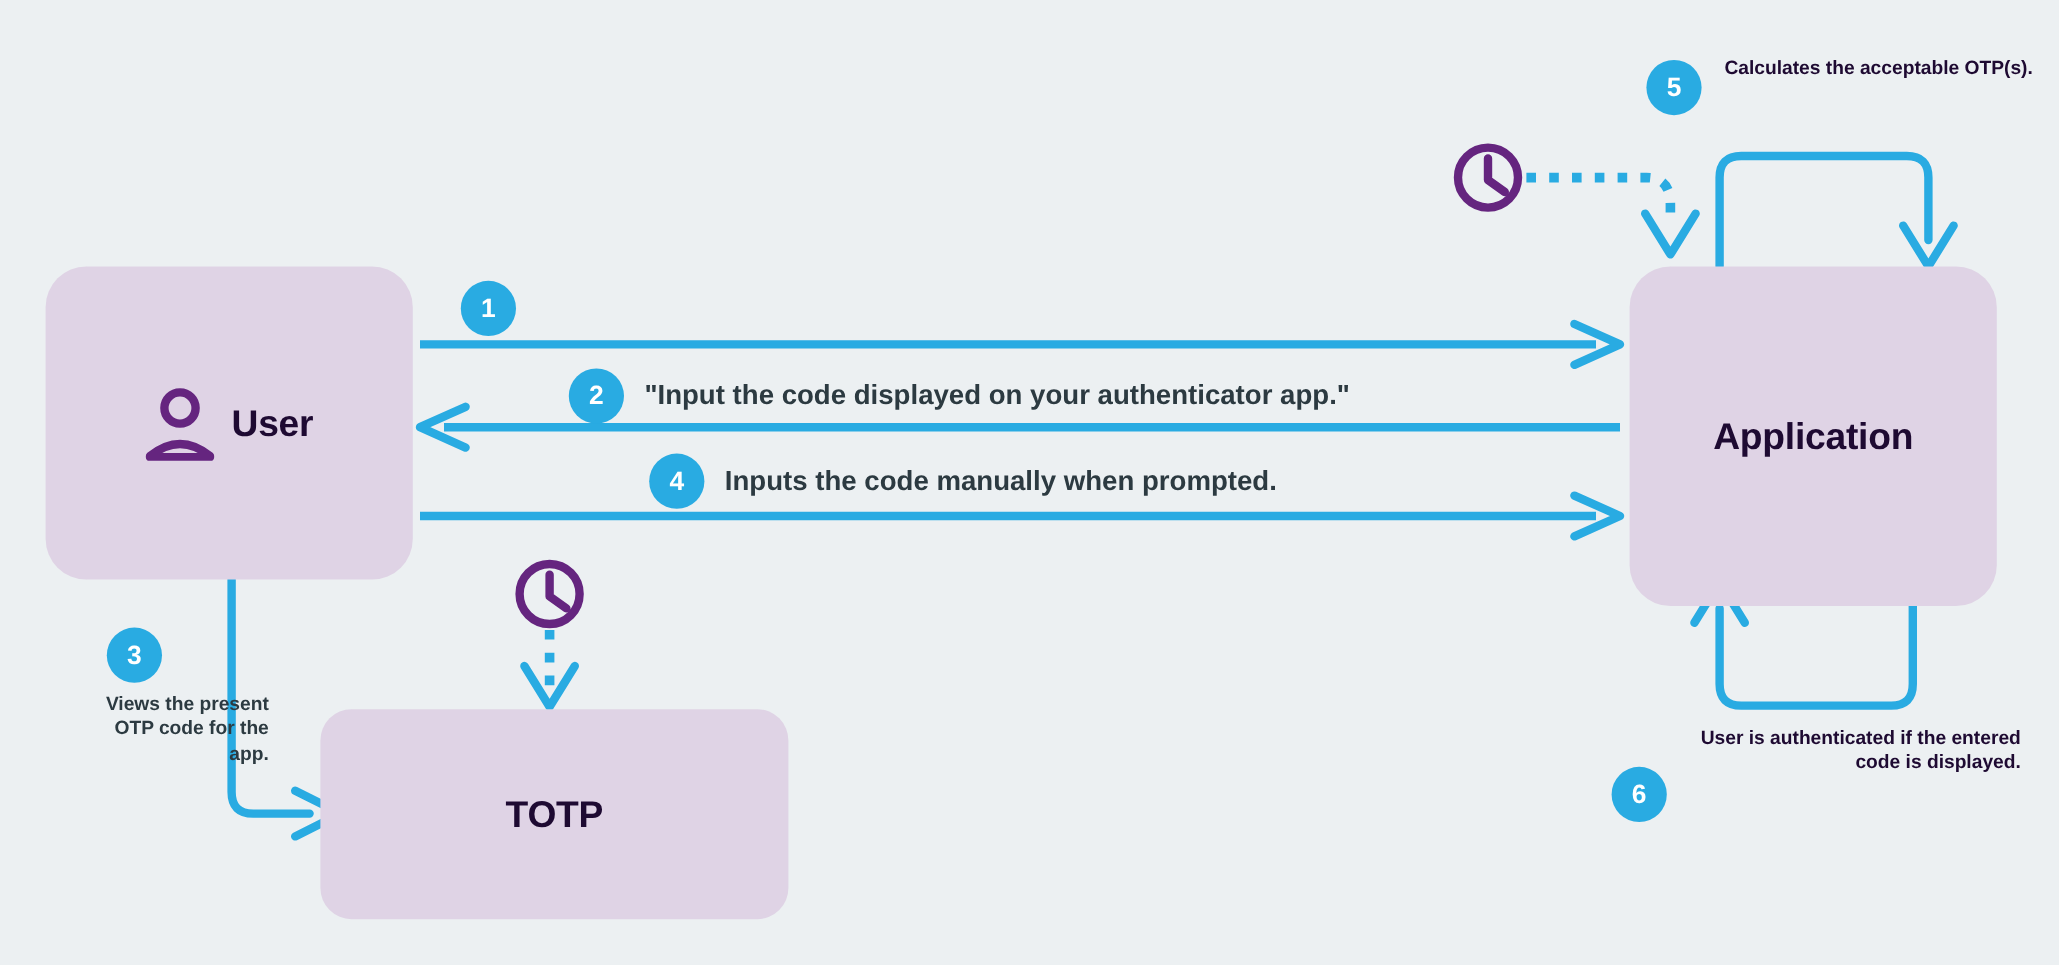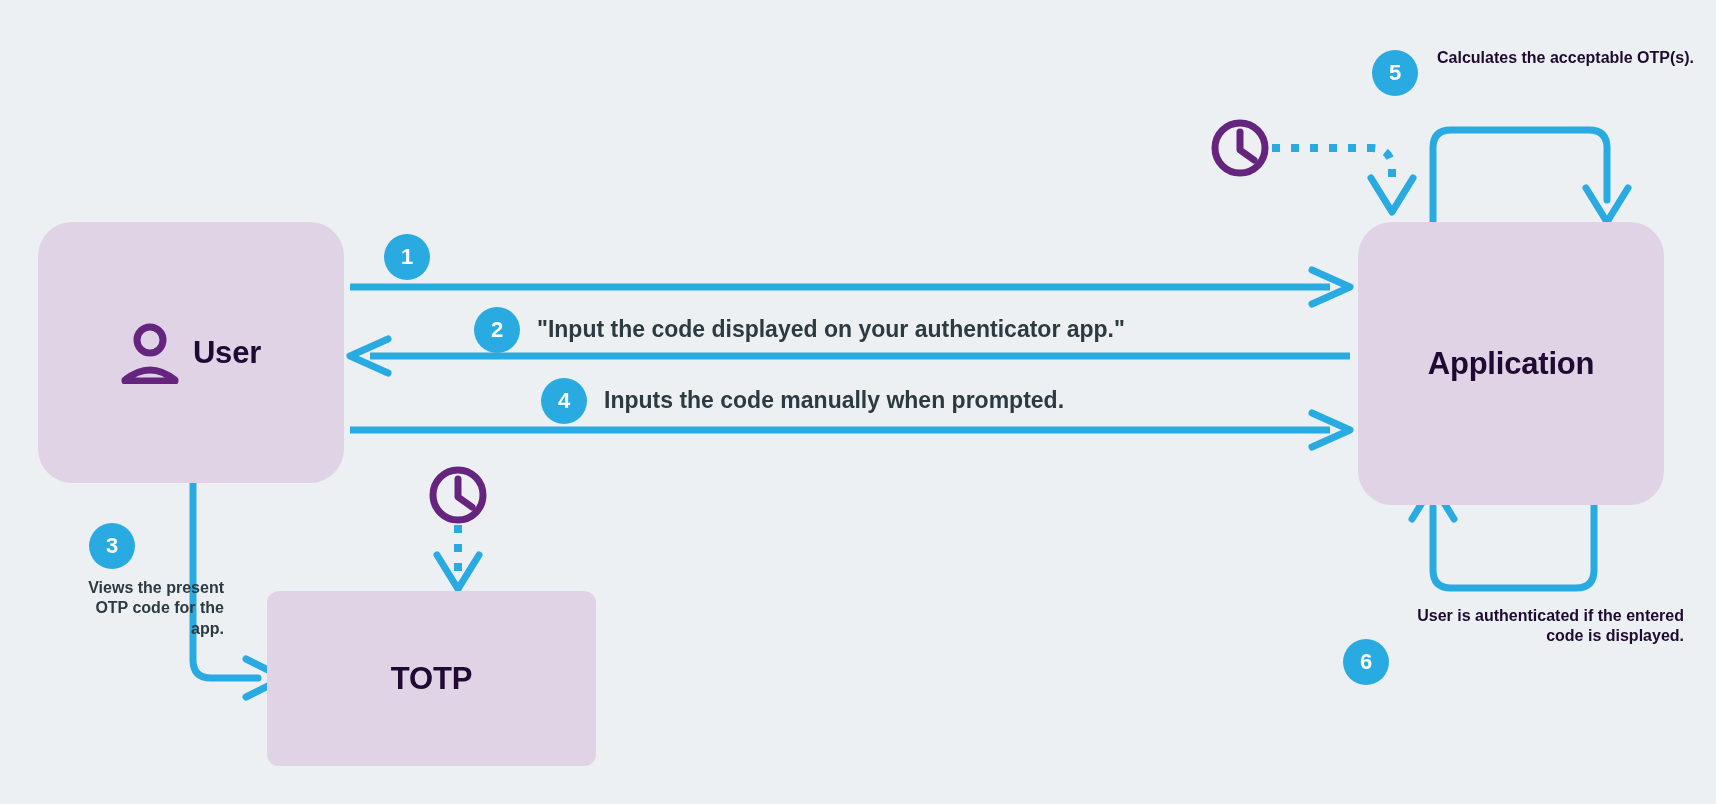--- a/index.html
+++ b/index.html
@@ -55,23 +55,23 @@
   #node-app {
     left: 1358px;
     top: 222px;
     width: 306px;
     height: 283px;
     border-radius: 34px;
   }
   #node-totp {
     left: 267px;
     top: 591px;
-    width: 329px;
+    width: 390px;
     height: 175px;
-    border-radius: 12px;
+    border-radius: 26px;
   }
   .badge {
     position: absolute;
     width: 46px;
     height: 46px;
     border-radius: 50%;
     background: #29ABE2;
     color: #FFFFFF;
     font-size: 22px;
     font-weight: 700;

